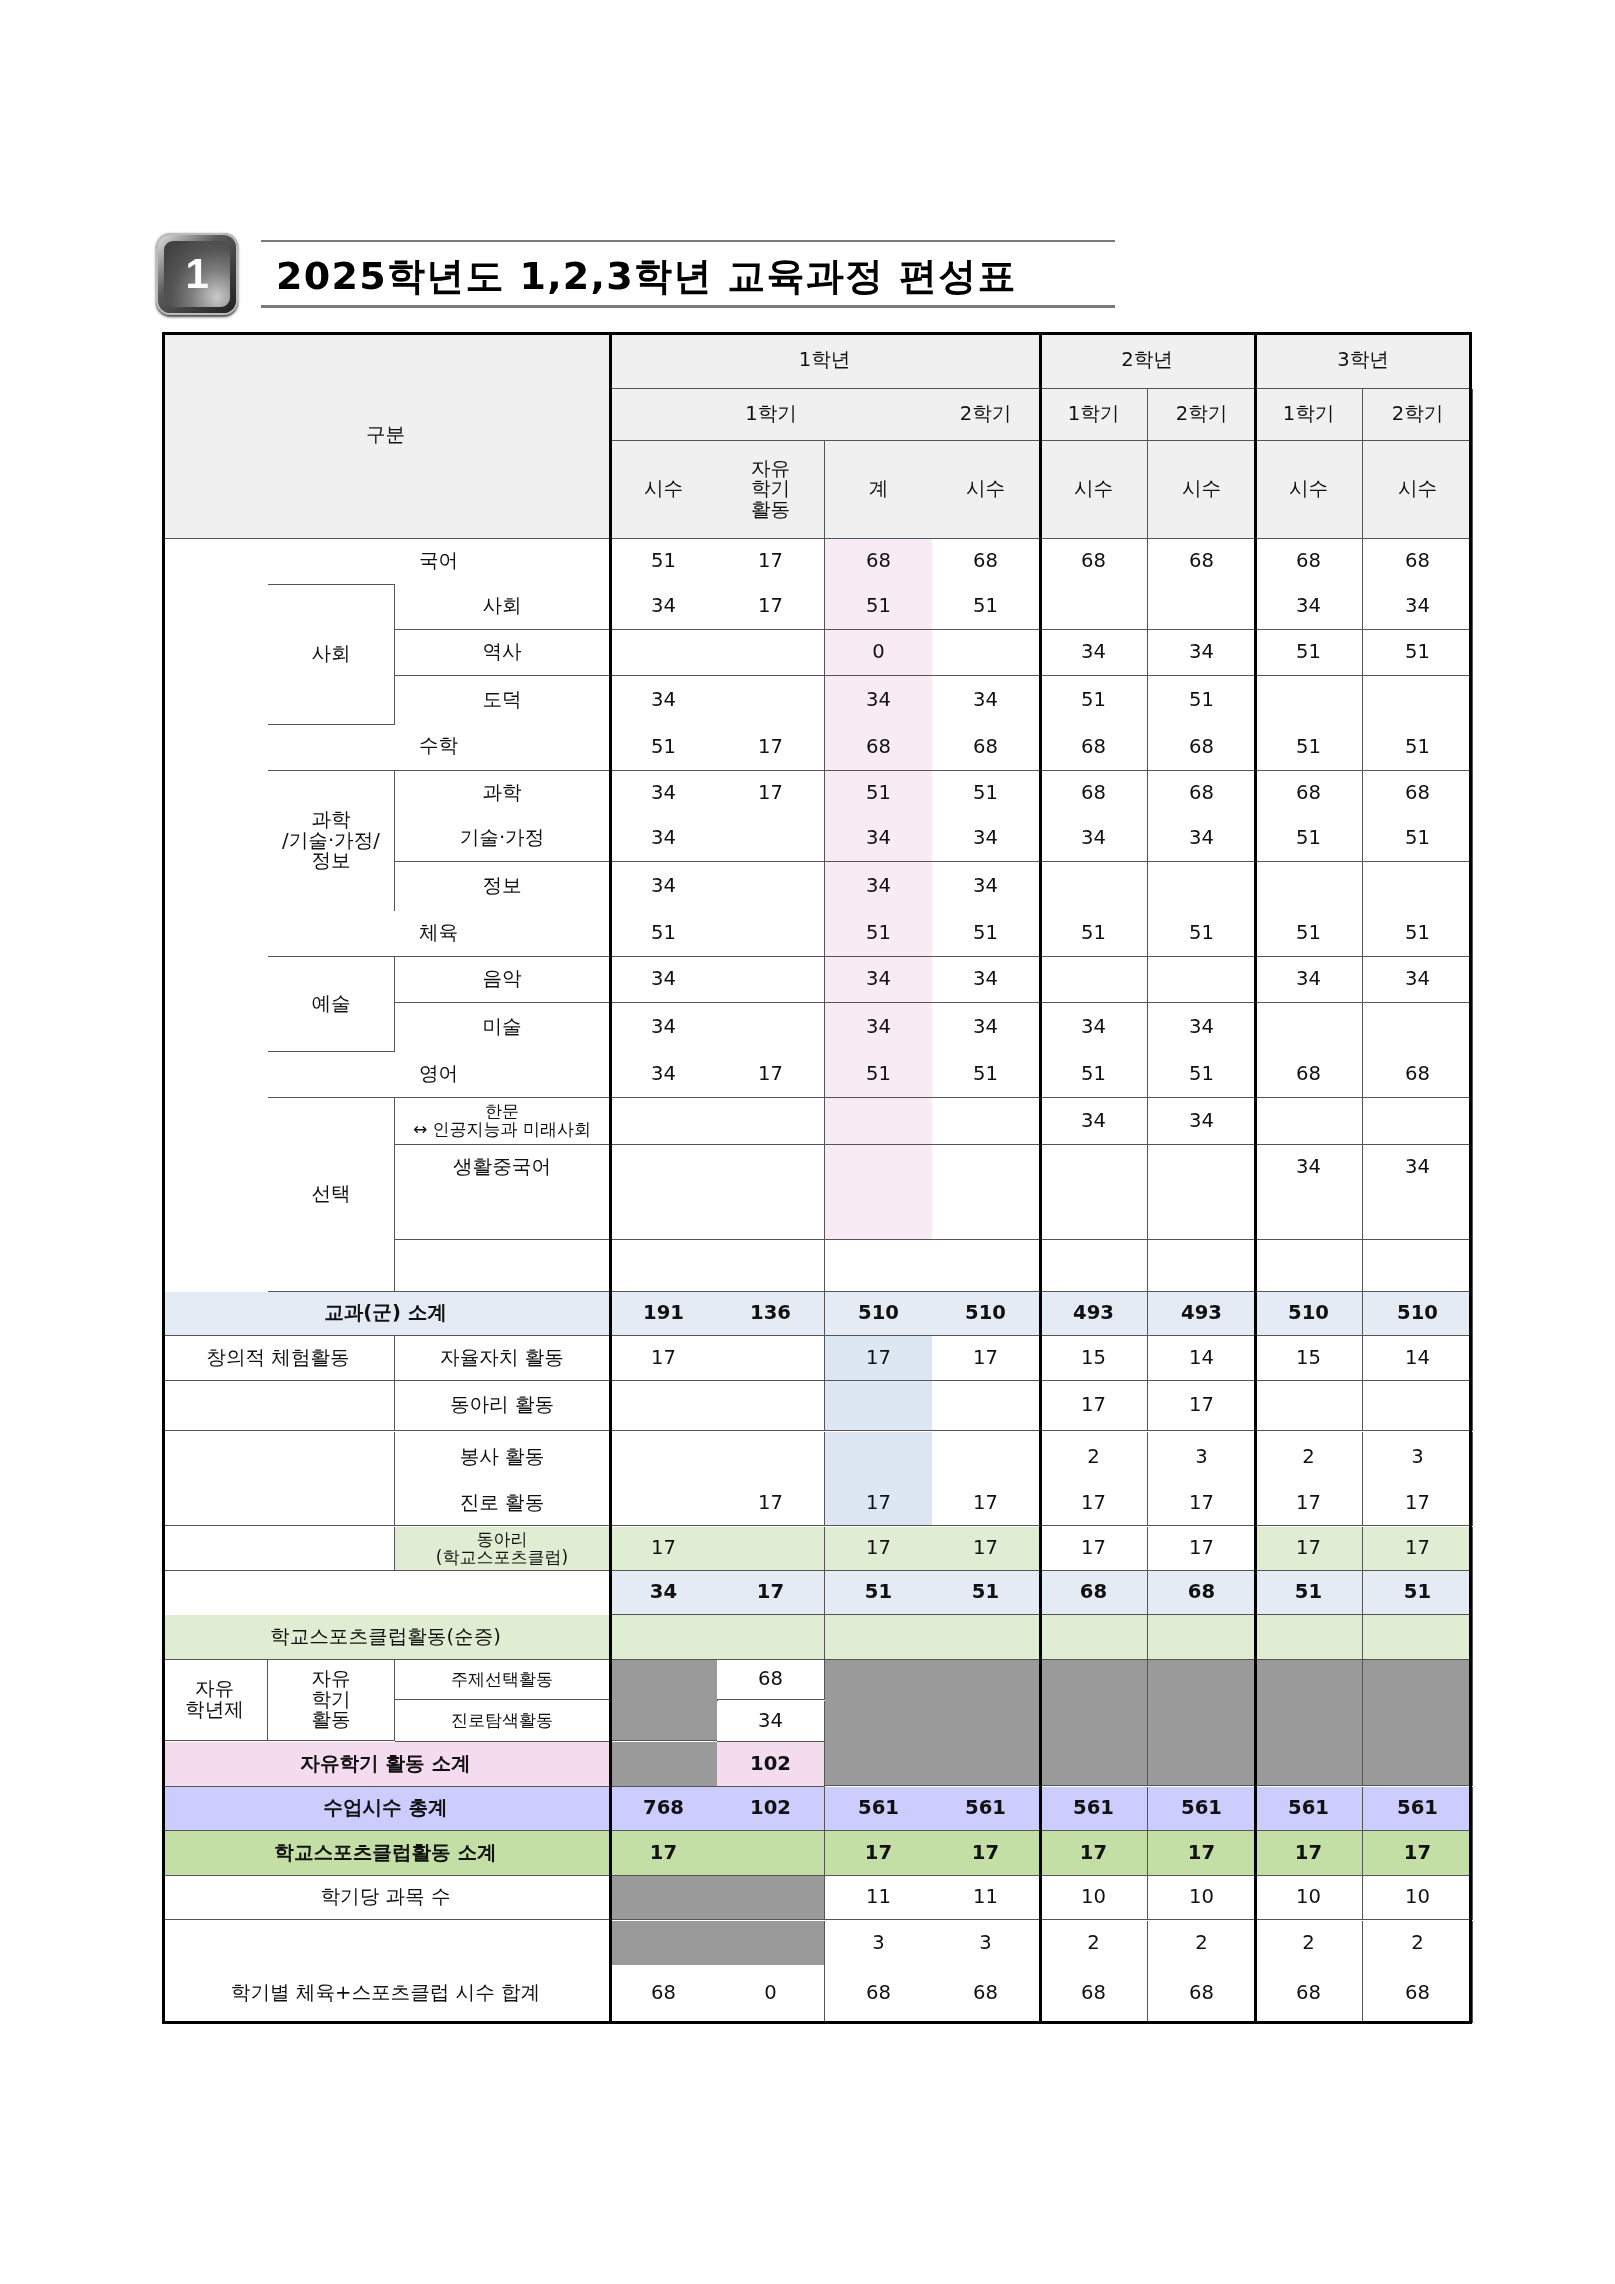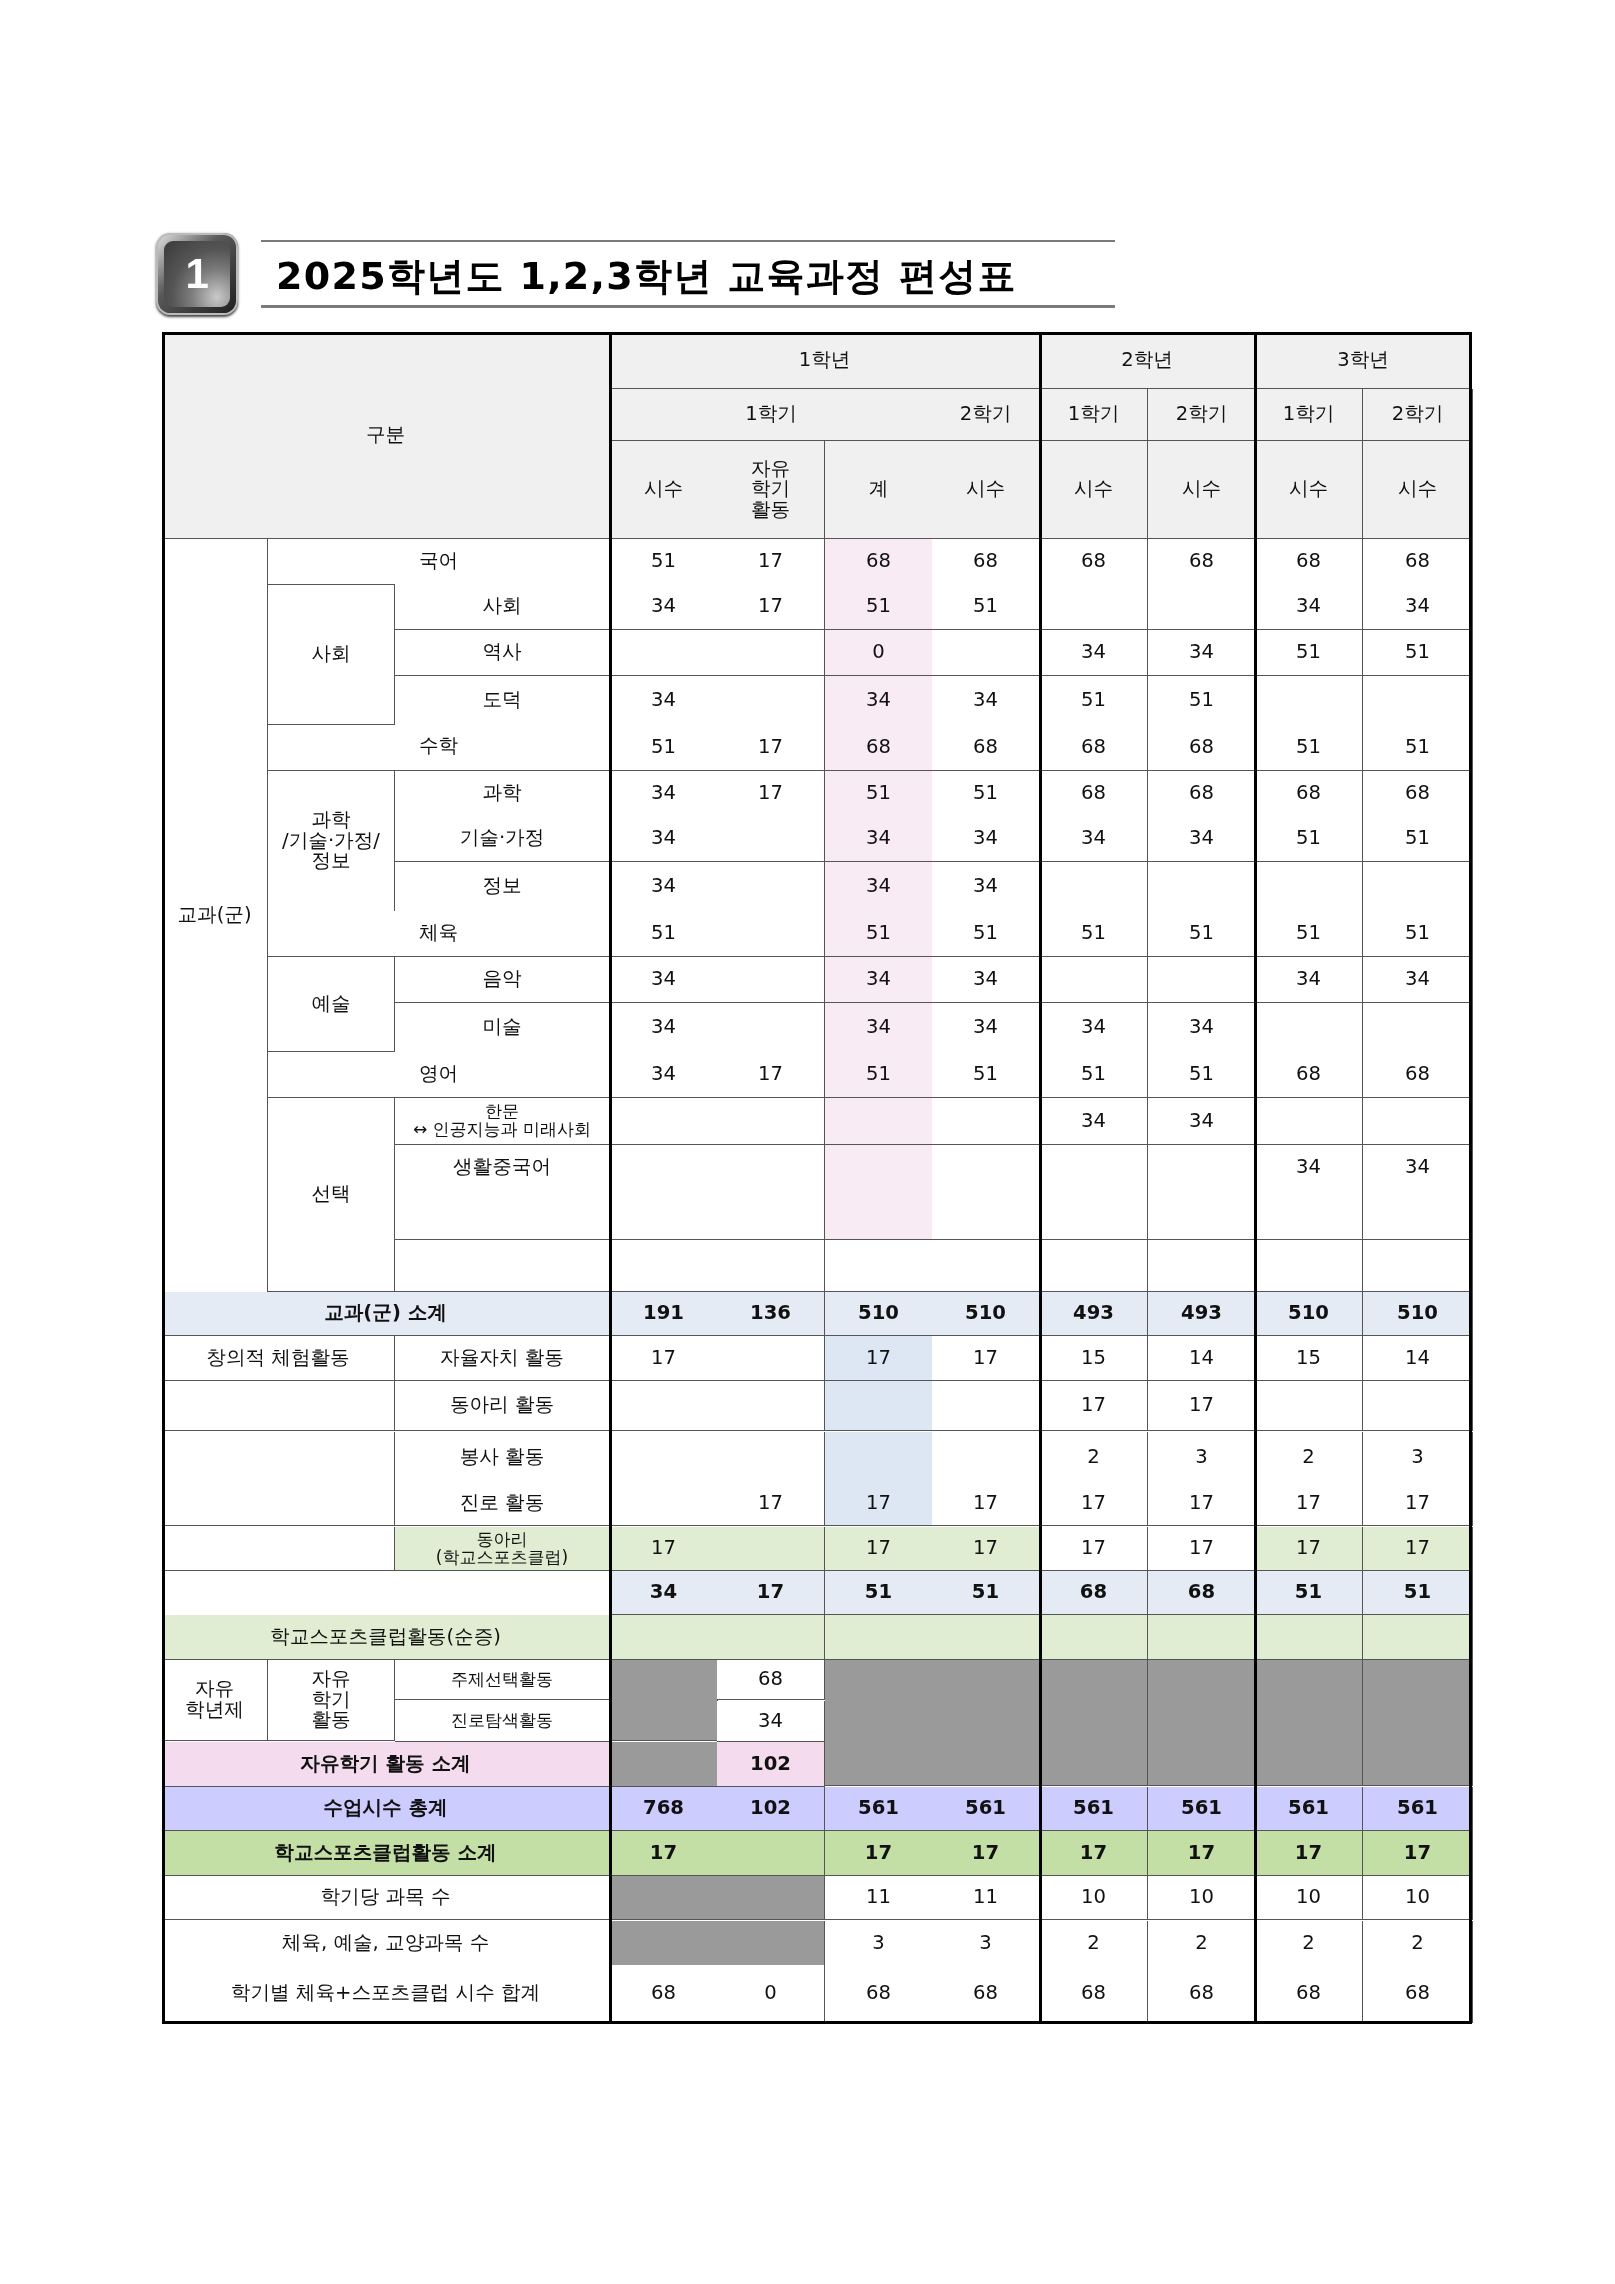--- a/index.html
+++ b/index.html
@@ -60,21 +60,20 @@
     <div class="c hdr" style="left: 448px; width: 108px; top: 109px; height: 98px;">시수</div>
     <div class="c hdr" style="left: 555px; width: 108px; top: 109px; height: 98px;">자유
 학기
 활동</div>
     <div class="c hdr" style="left: 663px; width: 108px; top: 109px; height: 98px;">계</div>
     <div class="c hdr" style="left: 770px; width: 108px; top: 109px; height: 98px;">시수</div>
     <div class="c hdr" style="left: 878px; width: 108px; top: 109px; height: 98px;">시수</div>
     <div class="c hdr" style="left: 986px; width: 108px; top: 109px; height: 98px;">시수</div>
     <div class="c hdr" style="left: 1093px; width: 108px; top: 109px; height: 98px;">시수</div>
     <div class="c hdr" style="left: 1201px; width: 110px; top: 109px; height: 98px;">시수</div>
-    <div class="c " style="left: 0px; width: 106px; top: 207px; height: 754px;">교과(군)</div>
     <div class="c " style="left: 106px; width: 127px; top: 252px; height: 141px;">사회</div>
     <div class="c " style="left: 106px; width: 127px; top: 439px; height: 141px;">과학
 /기술·가정/
 정보</div>
     <div class="c " style="left: 106px; width: 127px; top: 625px; height: 95px;">예술</div>
     <div class="c " style="left: 106px; width: 127px; top: 766px; height: 194px;">선택</div>
     <div class="c " style="left: 106px; width: 342px; top: 207px; height: 46px;">국어</div>
     <div class="c " style="left: 448px; width: 108px; top: 207px; height: 46px;">51</div>
     <div class="c " style="left: 555px; width: 108px; top: 207px; height: 46px;">17</div>
     <div class="c pink" style="left: 663px; width: 108px; top: 207px; height: 46px;">68</div>
@@ -335,21 +334,20 @@
     <div class="c sport b" style="left: 1201px; width: 110px; top: 1499px; height: 45px;">17</div>
     <div class="c " style="left: 0px; width: 448px; top: 1544px; height: 44px;">학기당 과목 수</div>
     <div class="c gray" style="left: 448px; width: 108px; top: 1544px; height: 44px;"></div>
     <div class="c gray" style="left: 555px; width: 108px; top: 1544px; height: 44px;"></div>
     <div class="c " style="left: 663px; width: 108px; top: 1544px; height: 44px;">11</div>
     <div class="c " style="left: 770px; width: 108px; top: 1544px; height: 44px;">11</div>
     <div class="c " style="left: 878px; width: 108px; top: 1544px; height: 44px;">10</div>
     <div class="c " style="left: 986px; width: 108px; top: 1544px; height: 44px;">10</div>
     <div class="c " style="left: 1093px; width: 108px; top: 1544px; height: 44px;">10</div>
     <div class="c " style="left: 1201px; width: 110px; top: 1544px; height: 44px;">10</div>
-    <div class="c " style="left: 0px; width: 448px; top: 1589px; height: 45px;">체육, 예술, 교양과목 수</div>
     <div class="c gray" style="left: 448px; width: 108px; top: 1589px; height: 45px;"></div>
     <div class="c gray" style="left: 555px; width: 108px; top: 1589px; height: 45px;"></div>
     <div class="c " style="left: 663px; width: 108px; top: 1589px; height: 45px;">3</div>
     <div class="c " style="left: 770px; width: 108px; top: 1589px; height: 45px;">3</div>
     <div class="c " style="left: 878px; width: 108px; top: 1589px; height: 45px;">2</div>
     <div class="c " style="left: 986px; width: 108px; top: 1589px; height: 45px;">2</div>
     <div class="c " style="left: 1093px; width: 108px; top: 1589px; height: 45px;">2</div>
     <div class="c " style="left: 1201px; width: 110px; top: 1589px; height: 45px;">2</div>
     <div class="c " style="left: 0px; width: 448px; top: 1633px; height: 58px;">학기별 체육+스포츠클럽 시수 합계</div>
     <div class="c " style="left: 448px; width: 108px; top: 1633px; height: 58px;">68</div>

